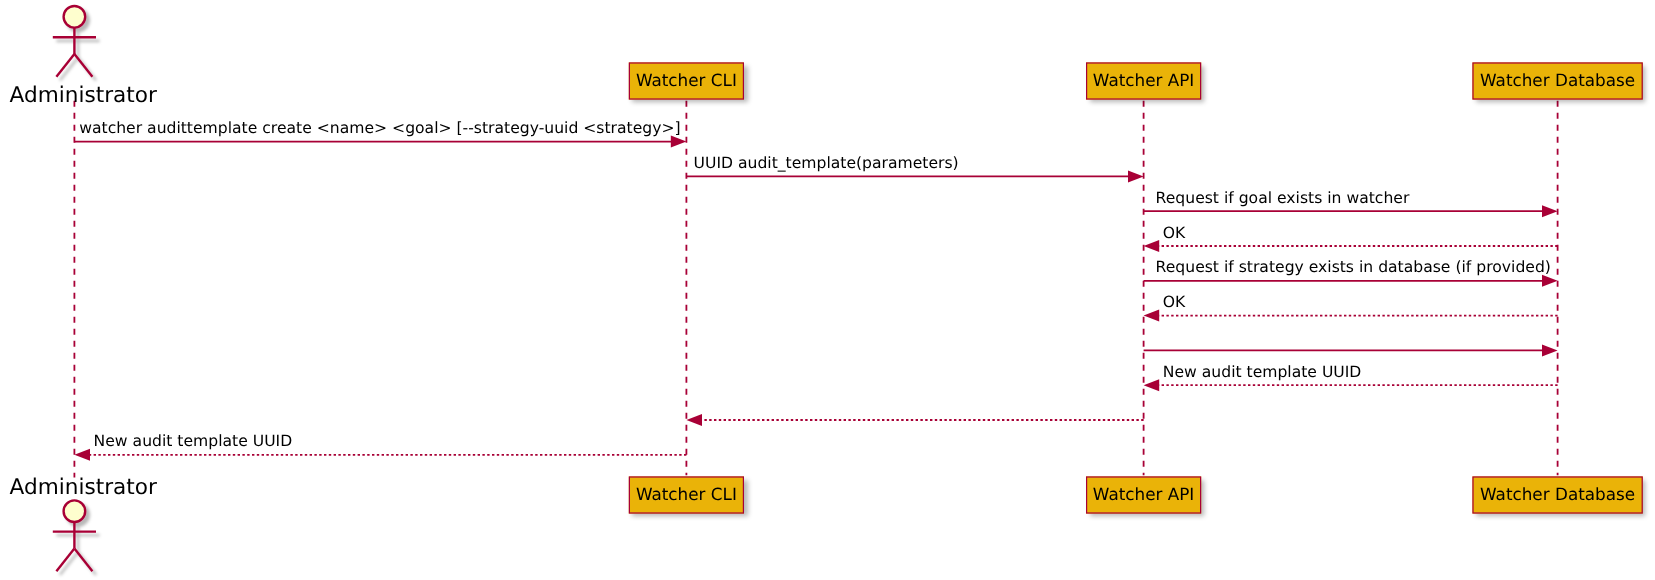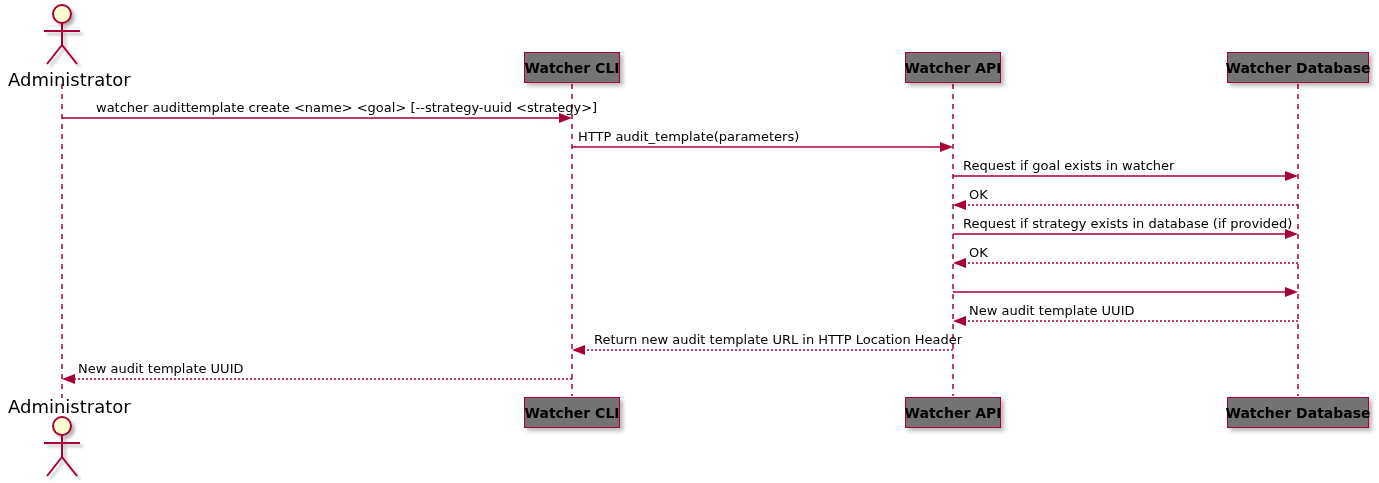--- a/index.html
+++ b/index.html
@@ -24,28 +24,27 @@
   .msg-label {
     position: absolute;
     font-family: "DejaVu Sans", sans-serif;
     font-size: 13px;
     color: #000000;
     white-space: nowrap;
     line-height: 14px;
   }
   .participant-box {
     position: absolute;
-    background: #737373;
+    background: #eab308;
     border: 1.5px solid #A80036;
     box-shadow: 3px 3px 4px rgba(0,0,0,0.28);
     display: flex;
     align-items: center;
     justify-content: center;
     box-sizing: border-box;
-    font-weight: bold;
   }
   .participant-label {
     font-family: "DejaVu Sans", sans-serif;
     font-size: 14px;
     color: #000000;
     white-space: nowrap;
   }
   .actor-label {
     position: absolute;
     font-family: "DejaVu Sans", sans-serif;
@@ -168,32 +167,31 @@
   </div>
 
   <div class="participant-box" style="left:1227px; top:397px; width:142px; height:31px;">
     <span class="participant-label">Watcher Database</span>
   </div>
 
   <div class="actor-label" style="left:8px; top:69px;">Administrator</div>
 
   <div class="actor-label" style="left:8px; top:396px;">Administrator</div>
 
-  <div class="msg-label" style="left:66px; top:101px;margin-left:30px;">watcher audittemplate create &lt;name&gt; &lt;goal&gt; [--strategy-uuid &lt;strategy&gt;]</div>
+  <div class="msg-label" style="left:66px; top:101px;">watcher audittemplate create &lt;name&gt; &lt;goal&gt; [--strategy-uuid &lt;strategy&gt;]</div>
 
-  <div class="msg-label" style="left:578px; top:130px;">HTTP audit_template(parameters)</div>
+  <div class="msg-label" style="left:578px; top:130px;">UUID audit_template(parameters)</div>
 
   <div class="msg-label" style="left:963px; top:159px;">Request if goal exists in watcher</div>
 
   <div class="msg-label" style="left:969px; top:188px;">OK</div>
 
   <div class="msg-label" style="left:963px; top:217px;text-align:center;">Request if strategy exists in database (if provided)</div>
 
   <div class="msg-label" style="left:969px; top:246px;">OK</div>
 
 
   <div class="msg-label" style="left:969px; top:304px;">New audit template UUID</div>
 
-  <div class="msg-label" style="left:594px; top:333px;">Return new audit template URL in HTTP Location Header</div>
 
   <div class="msg-label" style="left:78px; top:362px;">New audit template UUID</div>
 
 </div>
 
 </body></html>

